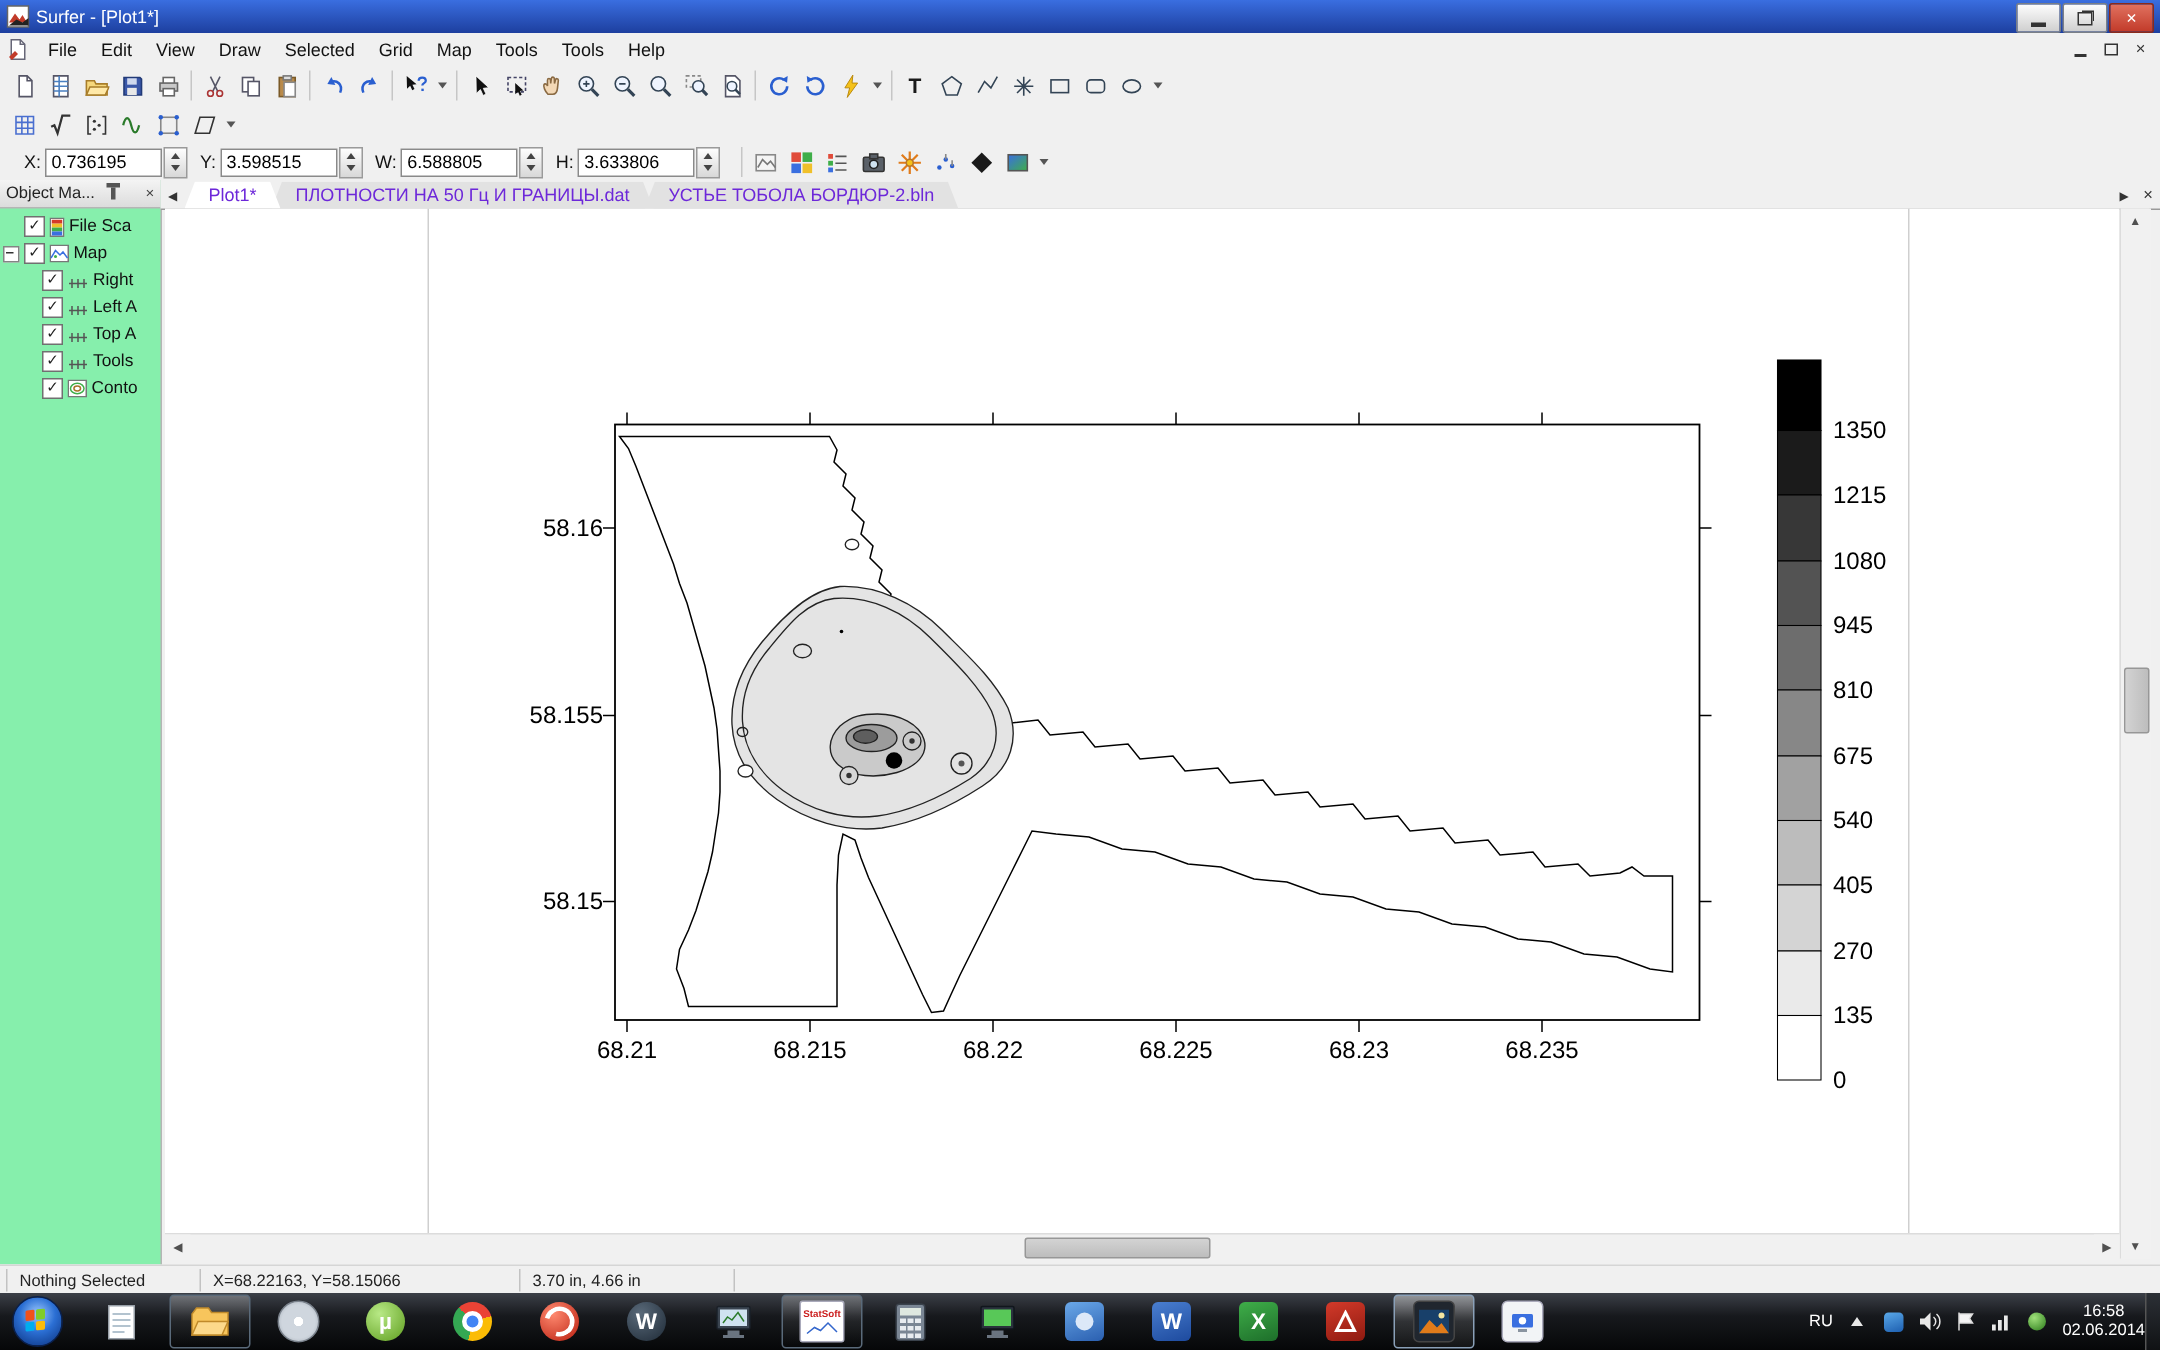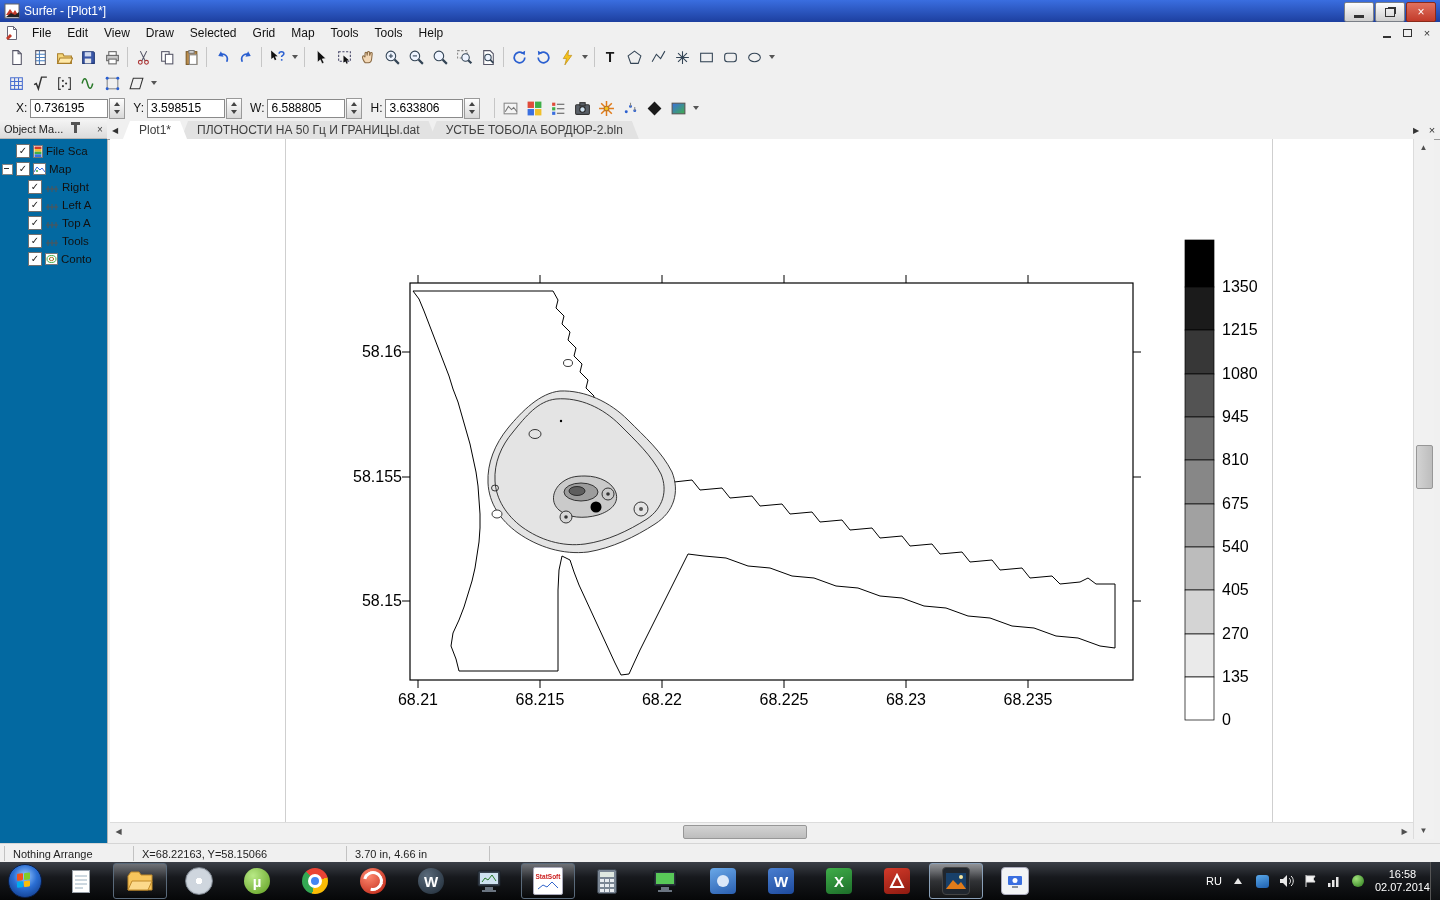--- a/index.html
+++ b/index.html
@@ -37,38 +37,38 @@
     border-top:4px solid #555;margin:0 3px;flex:none;}
   .ttool{font-size:14px;font-weight:bold;color:#1a1a1a;}
   .poslabel{font-size:12px;color:#111;margin:0 3px 0 8px;}
   .posinput{width:70px;height:17px;border:1px solid #8a8a8a;background:#fff;font:12px "Liberation Sans",sans-serif;
     padding:0 3px;}
   .spin{width:14px;height:19px;border:1px solid #9a9a9a;background:linear-gradient(180deg,#fefefe,#d8d8d8);
     display:flex;flex-direction:column;align-items:center;justify-content:space-evenly;margin-left:1px;}
   .up{width:0;height:0;border-left:3px solid transparent;border-right:3px solid transparent;border-bottom:4px solid #444;}
   .dn{width:0;height:0;border-left:3px solid transparent;border-right:3px solid transparent;border-top:4px solid #444;}
   
-  .objmgr{left:0;top:120px;width:107px;height:723px;background:#0369a1;border-right:1px solid #b5b5b5;}
+  .objmgr{left:0;top:120px;width:107px;height:723px;background:#86efac;border-right:1px solid #b5b5b5;}
   .omhead{height:18px;background:linear-gradient(180deg,#f4f4f4,#dcdcdc);border-bottom:1px solid #b5b5b5;
     display:flex;align-items:center;font-size:11px;color:#222;padding-left:4px;}
   .omhead .hbtn{margin-left:auto;width:14px;text-align:center;font-size:10px;color:#444;}
   .pin{width:3px;height:8px;background:#555;position:relative;margin:0 6px 0 auto;}
   .pin::before{content:"";position:absolute;left:-3px;top:-3px;width:9px;height:3px;background:#555;}
   .tree{padding-top:3px;}
   .trow{height:18px;display:flex;align-items:center;font-size:11.5px;color:#111;white-space:nowrap;}
   .cbx{width:12px;height:12px;border:1px solid #707070;background:#fff;font-size:10px;line-height:11px;
     text-align:center;color:#222;margin-right:3px;flex:none;}
   .expander{width:9px;height:9px;border:1px solid #848484;background:#fff;position:relative;margin:0 3px 0 2px;flex:none;}
   .expander::before{content:"";position:absolute;left:1px;top:3px;width:5px;height:1px;background:#333;}
   .ticon{margin-right:3px;flex:none;display:flex;}
   
   .tabbar{left:107px;top:120px;width:1333px;height:19px;background:#f0f0f0;border-bottom:1px solid #9a9a9a;
     display:flex;align-items:flex-end;}
   .tabnav{width:16px;height:18px;display:flex;align-items:center;justify-content:center;font-size:8px;color:#333;flex:none;}
-  .tab{height:18px;display:flex;align-items:center;padding:0 16px;font-size:12px;color:#404040;
+  .tab{height:18px;display:flex;align-items:center;padding:0 16px;font-size:12px;color:#6d28d9;
     clip-path:polygon(7px 0,calc(100% - 7px) 0,100% 100%,0 100%);background:#e2e2e2;margin-right:-6px;flex:none;}
   .tab.active{background:#fff;z-index:2;}
   .tabright{margin-left:auto;display:flex;}
   
   .canvas{left:110px;top:139px;width:1303px;height:683px;background:#fff;}
   .vscroll{left:1413px;top:139px;width:20px;height:700px;background:#f1f1f1;border-left:1px solid #dcdcdc;}
   .hscroll{left:110px;top:822px;width:1303px;height:17px;background:#f1f1f1;border-top:1px solid #dcdcdc;}
   .sbtn{position:absolute;background:#f1f1f1;color:#505050;display:flex;align-items:center;justify-content:center;
     font-size:8px;}
   .thumb{position:absolute;background:linear-gradient(90deg,#d3d3d3,#bdbdbd);border:1px solid #979797;border-radius:2px;}
@@ -646,21 +646,21 @@
   <div class="sbtn" style="left:0;bottom:0;width:19px;height:17px">▼</div>
 </div>
 <div class="abs hscroll">
   <div class="sbtn" style="left:0;top:0;width:17px;height:16px">◀</div>
   <div class="thumb thumbh" style="left:573px;top:2px;width:122px;height:12px"></div>
   <div class="sbtn" style="right:0;top:0;width:17px;height:16px">▶</div>
 </div>
 
 <div class="abs statusbar">
   <span class="ssep"></span>
-  <span class="sseg" style="width:112px">Nothing Arrange</span>
+  <span class="sseg" style="width:112px">Nothing Selected</span>
   <span class="ssep"></span>
   <span class="sseg" style="width:196px">X=68.22163, Y=58.15066</span>
   <span class="ssep"></span>
   <span class="sseg" style="width:126px">3.70 in, 4.66 in</span>
   <span class="ssep"></span>
 </div>
 
 <div class="abs taskbar">
   <div class="orb">
     <div class="flag">
@@ -811,16 +811,16 @@
         <rect x="1" y="8" width="2.5" height="4" fill="#e8e8e8"></rect>
         <rect x="5" y="5" width="2.5" height="7" fill="#e8e8e8"></rect>
         <rect x="9" y="2" width="2.5" height="10" fill="#e8e8e8"></rect>
       </svg>
     </span>
   <span class="trayicon">
       <span style="width:12px;height:12px;border-radius:50%;background:radial-gradient(circle at 35% 30%,#9fe07a,#2a7a1a)"></span>
     </span>
   <div class="clock">
     <div>16:58</div>
-    <div>02.07.2014</div>
+    <div>02.06.2014</div>
   </div>
 </div>
 <div class="showdesk"></div>
 
 </body></html>

